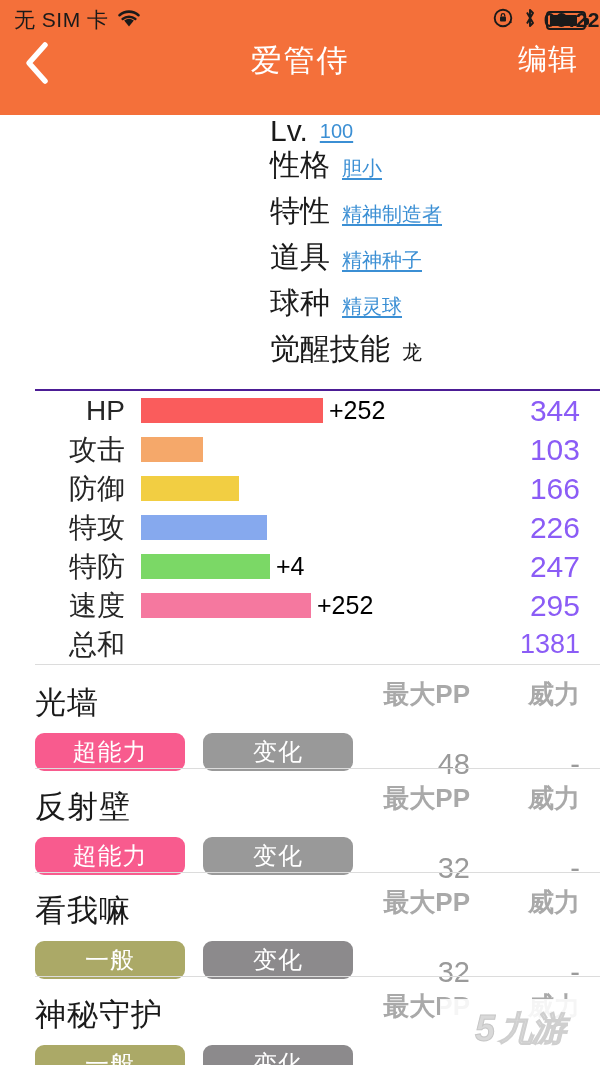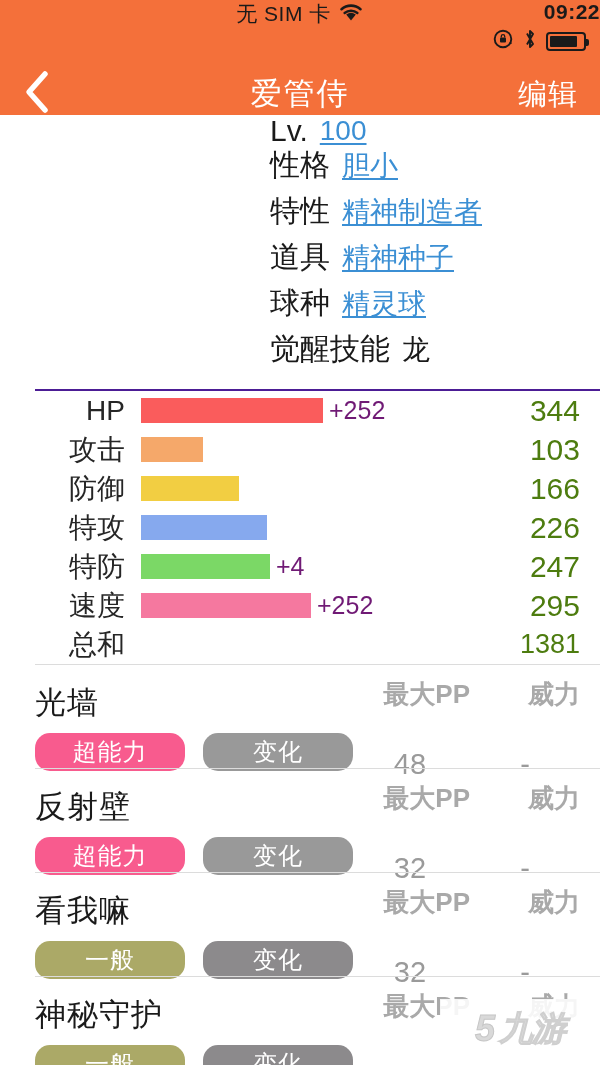--- a/index.html
+++ b/index.html
@@ -9,21 +9,20 @@
     background:#ffffff;
     overflow:hidden;
     position:relative;
   }
 
   
   .statusbar{
     height:40px; background:#F4703A;
     display:flex; align-items:center; position:relative;
     padding:0 14px;
-    flex-direction:column;
   }
   .sb-left{ display:flex; align-items:center; gap:7px; }
   .sb-carrier{ font-size:21px; color:#1a1a1a; letter-spacing:.5px; white-space:nowrap; }
   .sb-time{
     position:absolute; left:0; right:0; text-align:right;
     font-size:21px; font-weight:bold; color:#1a1a1a; letter-spacing:.5px;
     pointer-events:none;
   }
   .sb-right{ margin-left:auto; display:flex; align-items:center; gap:9px; z-index:2; }
   .wifi-ico{ display:block; }
@@ -35,88 +34,88 @@
   }
   .battery::after{
     content:""; position:absolute; right:-5px; top:5px;
     width:3px; height:7px; background:#1a1a1a; border-radius:0 2px 2px 0;
   }
   .battery-fill{ height:100%; background:#1a1a1a; border-radius:1px; }
 
   
   .navbar{
     height:75px; background:#F4703A;
-    display:flex; align-items:flex-end; position:relative; padding:0 22px;
+    display:flex; align-items:flex-start; position:relative; padding:0 22px;
   }
   .nav-back{ width:44px; display:flex; align-items:center; cursor:pointer; z-index:2; }
   .nav-title{
     position:absolute; left:0; right:0; text-align:center;
     font-size:31px; color:#ffffff; letter-spacing:2px; pointer-events:none;
   }
   .nav-edit{
     margin-left:auto; font-size:29px; color:#ffffff; letter-spacing:1px;
     cursor:pointer; z-index:2;
   }
 
   
   .info{ padding-top:2px; }
   .info-row{
     display:flex; align-items:baseline; justify-content:flex-start;
     padding-left:270px; height:46px;
   }
   .info-row.clip{ height:28px; overflow:hidden; align-items:center; }
   .info-label{ font-size:30px; color:#1a1a1a; margin-right:12px; white-space:nowrap; }
   .info-value{
-    font-size:28px; color:#1a1a1a; white-space:nowrap;
+    font-size:20px; color:#1a1a1a; white-space:nowrap;
   }
   .info-value.link{
     color:#3b8fd4; text-decoration:underline; text-underline-offset:3px;
     cursor:pointer;
   }
 
   
   .stats{ margin-top:14px; border-top:2px solid #4c1d95; margin-left:35px; }
   .stat-row{
     display:flex; align-items:center; height:39px; position:relative;
   }
   .stat-label{
     width:90px; text-align:right; font-size:28px; color:#262626;
     padding-right:0; white-space:nowrap;
   }
   .stat-barwrap{ margin-left:16px; display:flex; align-items:center; }
   .stat-bar{ height:25px; }
-  .stat-ev{ font-size:25px; color:#701a75; margin-left:6px; white-space:nowrap; }
+  .stat-ev{ font-size:25px; color:#000000; margin-left:6px; white-space:nowrap; }
   .stat-value{
-    position:absolute; right:20px; font-size:30px; color:#4d7c0f;
+    position:absolute; right:20px; font-size:30px; color:#8b5cf6;
     white-space:nowrap;
   }
   .stat-row.total .stat-value{ font-size:27px; }
 
   
   .moves{ margin-left:35px; }
   .move-row{
     border-top:1px solid #dcdcdc; height:104px; position:relative;
     padding-top:17px;
   }
   .move-name{ font-size:31px; color:#1a1a1a; letter-spacing:1px; }
   .move-badges{ display:flex; gap:18px; margin-top:9px; }
   .badge{
-    width:150px; height:38px; border-radius:15px;
+    width:150px; height:38px; border-radius:9px;
     display:flex; align-items:center; justify-content:center;
     font-size:24px; color:#ffffff; letter-spacing:1px;
     cursor:pointer;
   }
   .move-cols{
     position:absolute; top:12px; right:20px;
     display:flex; gap:0; text-align:right;
   }
   .mcol{ width:110px; }
   .mcol.pp{ width:120px; }
   .mcol-head{ font-size:26px; color:#a9a9a9; white-space:nowrap;font-weight:bold; }
-  .mcol-val{ font-size:29px; color:#9a9a9a; margin-top:36px;text-align:center; }
+  .mcol-val{ font-size:29px; color:#9a9a9a; margin-top:36px; }
 
   
   .watermark{
     position:absolute; right:0; bottom:6px;
     width:160px; height:60px;
     background:rgba(255,255,255,.88);
     display:flex; align-items:center; justify-content:center; gap:4px;
     pointer-events:none;
   }
   .wm-g{ font-size:36px; color:#d9d9d9; font-weight:bold; font-style:italic;

